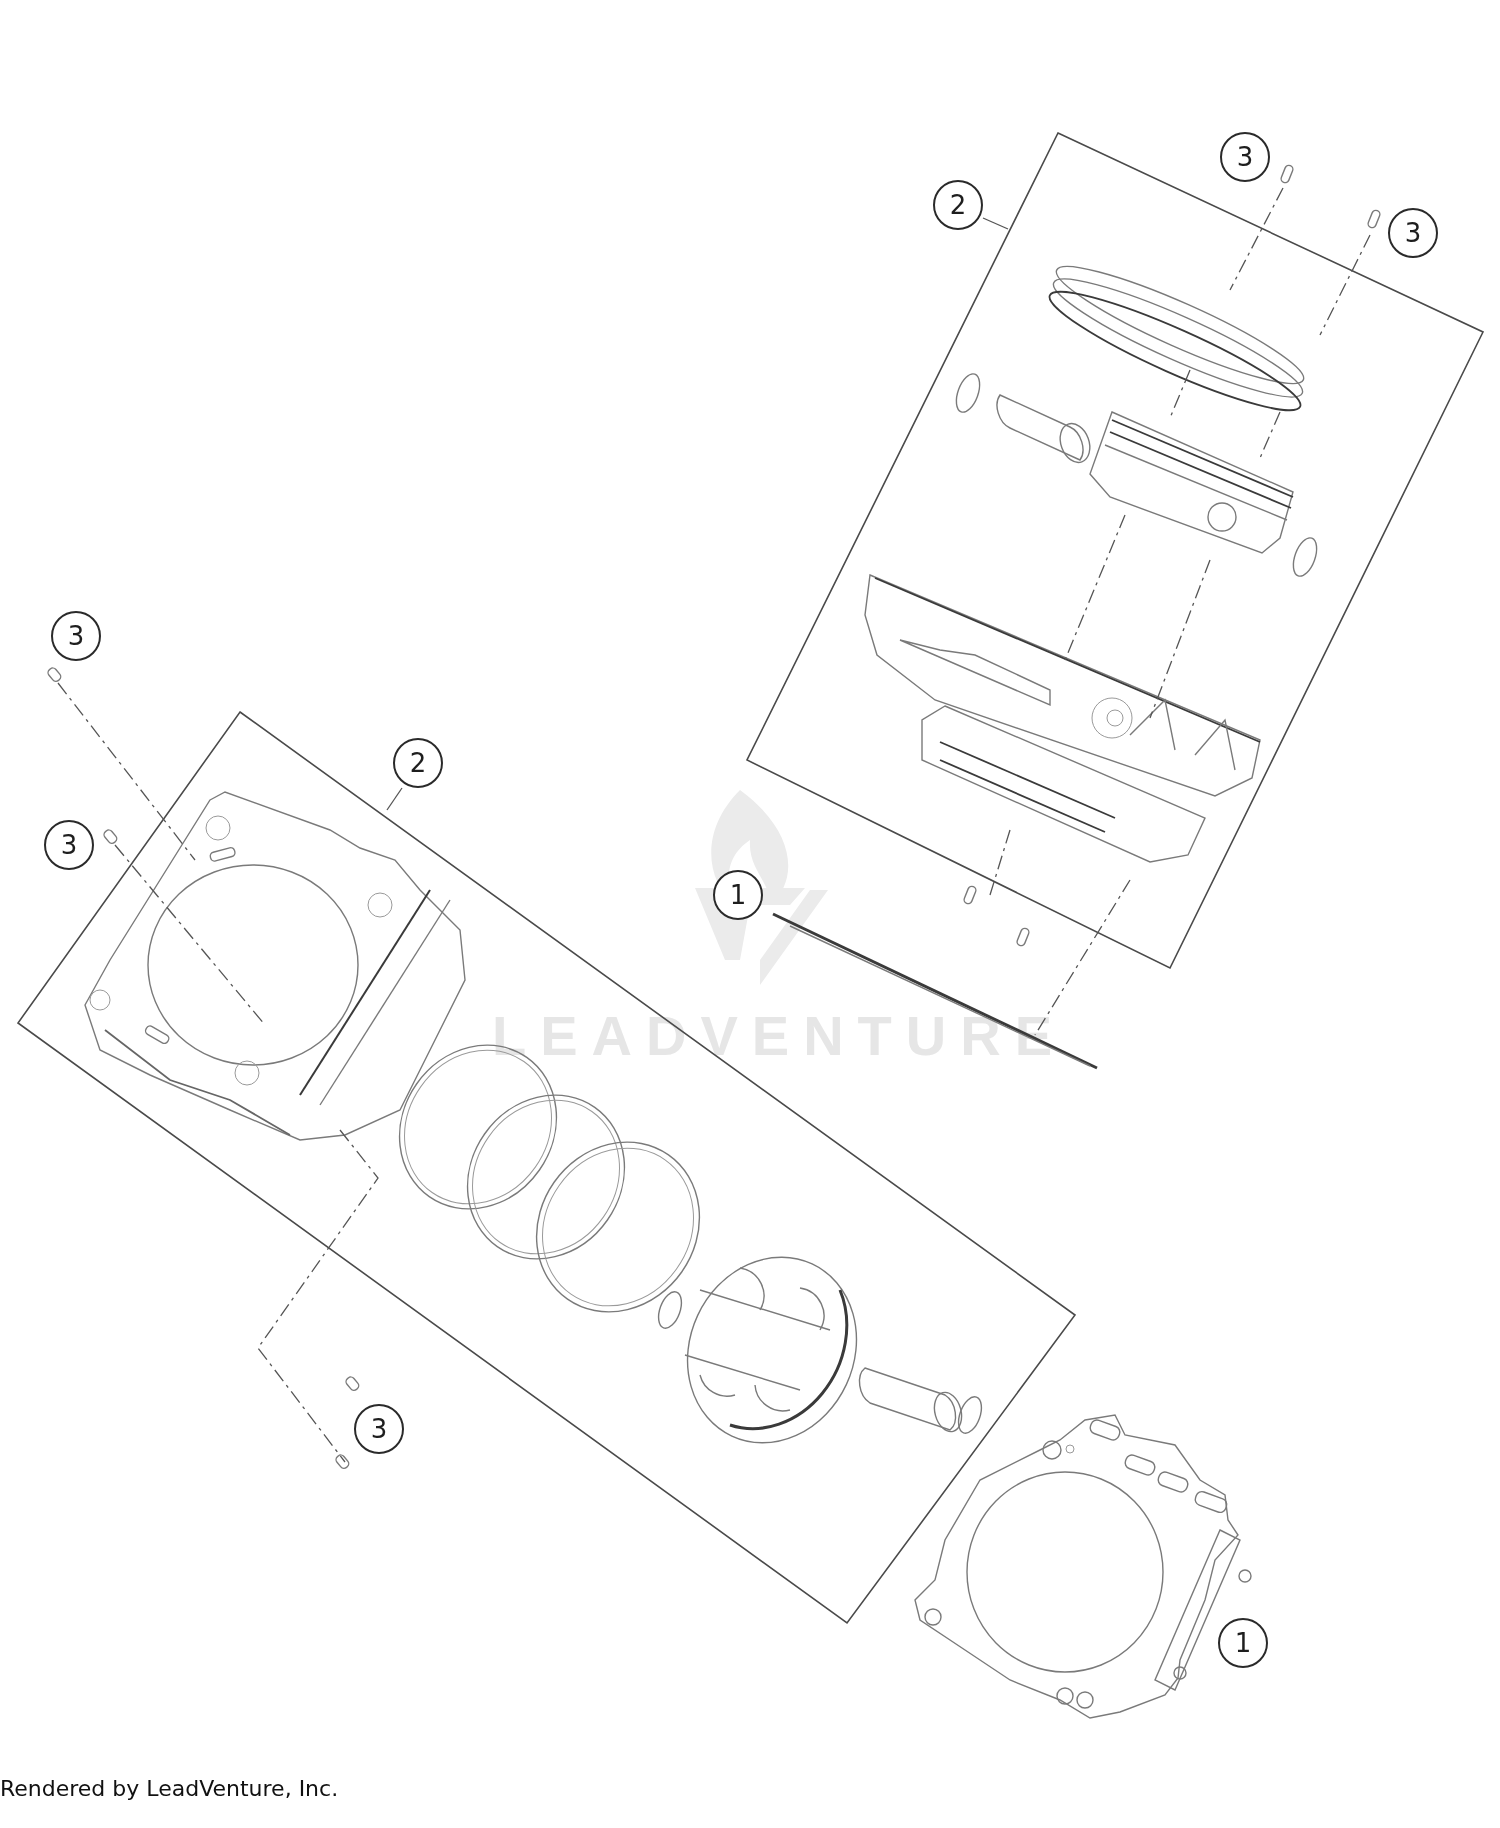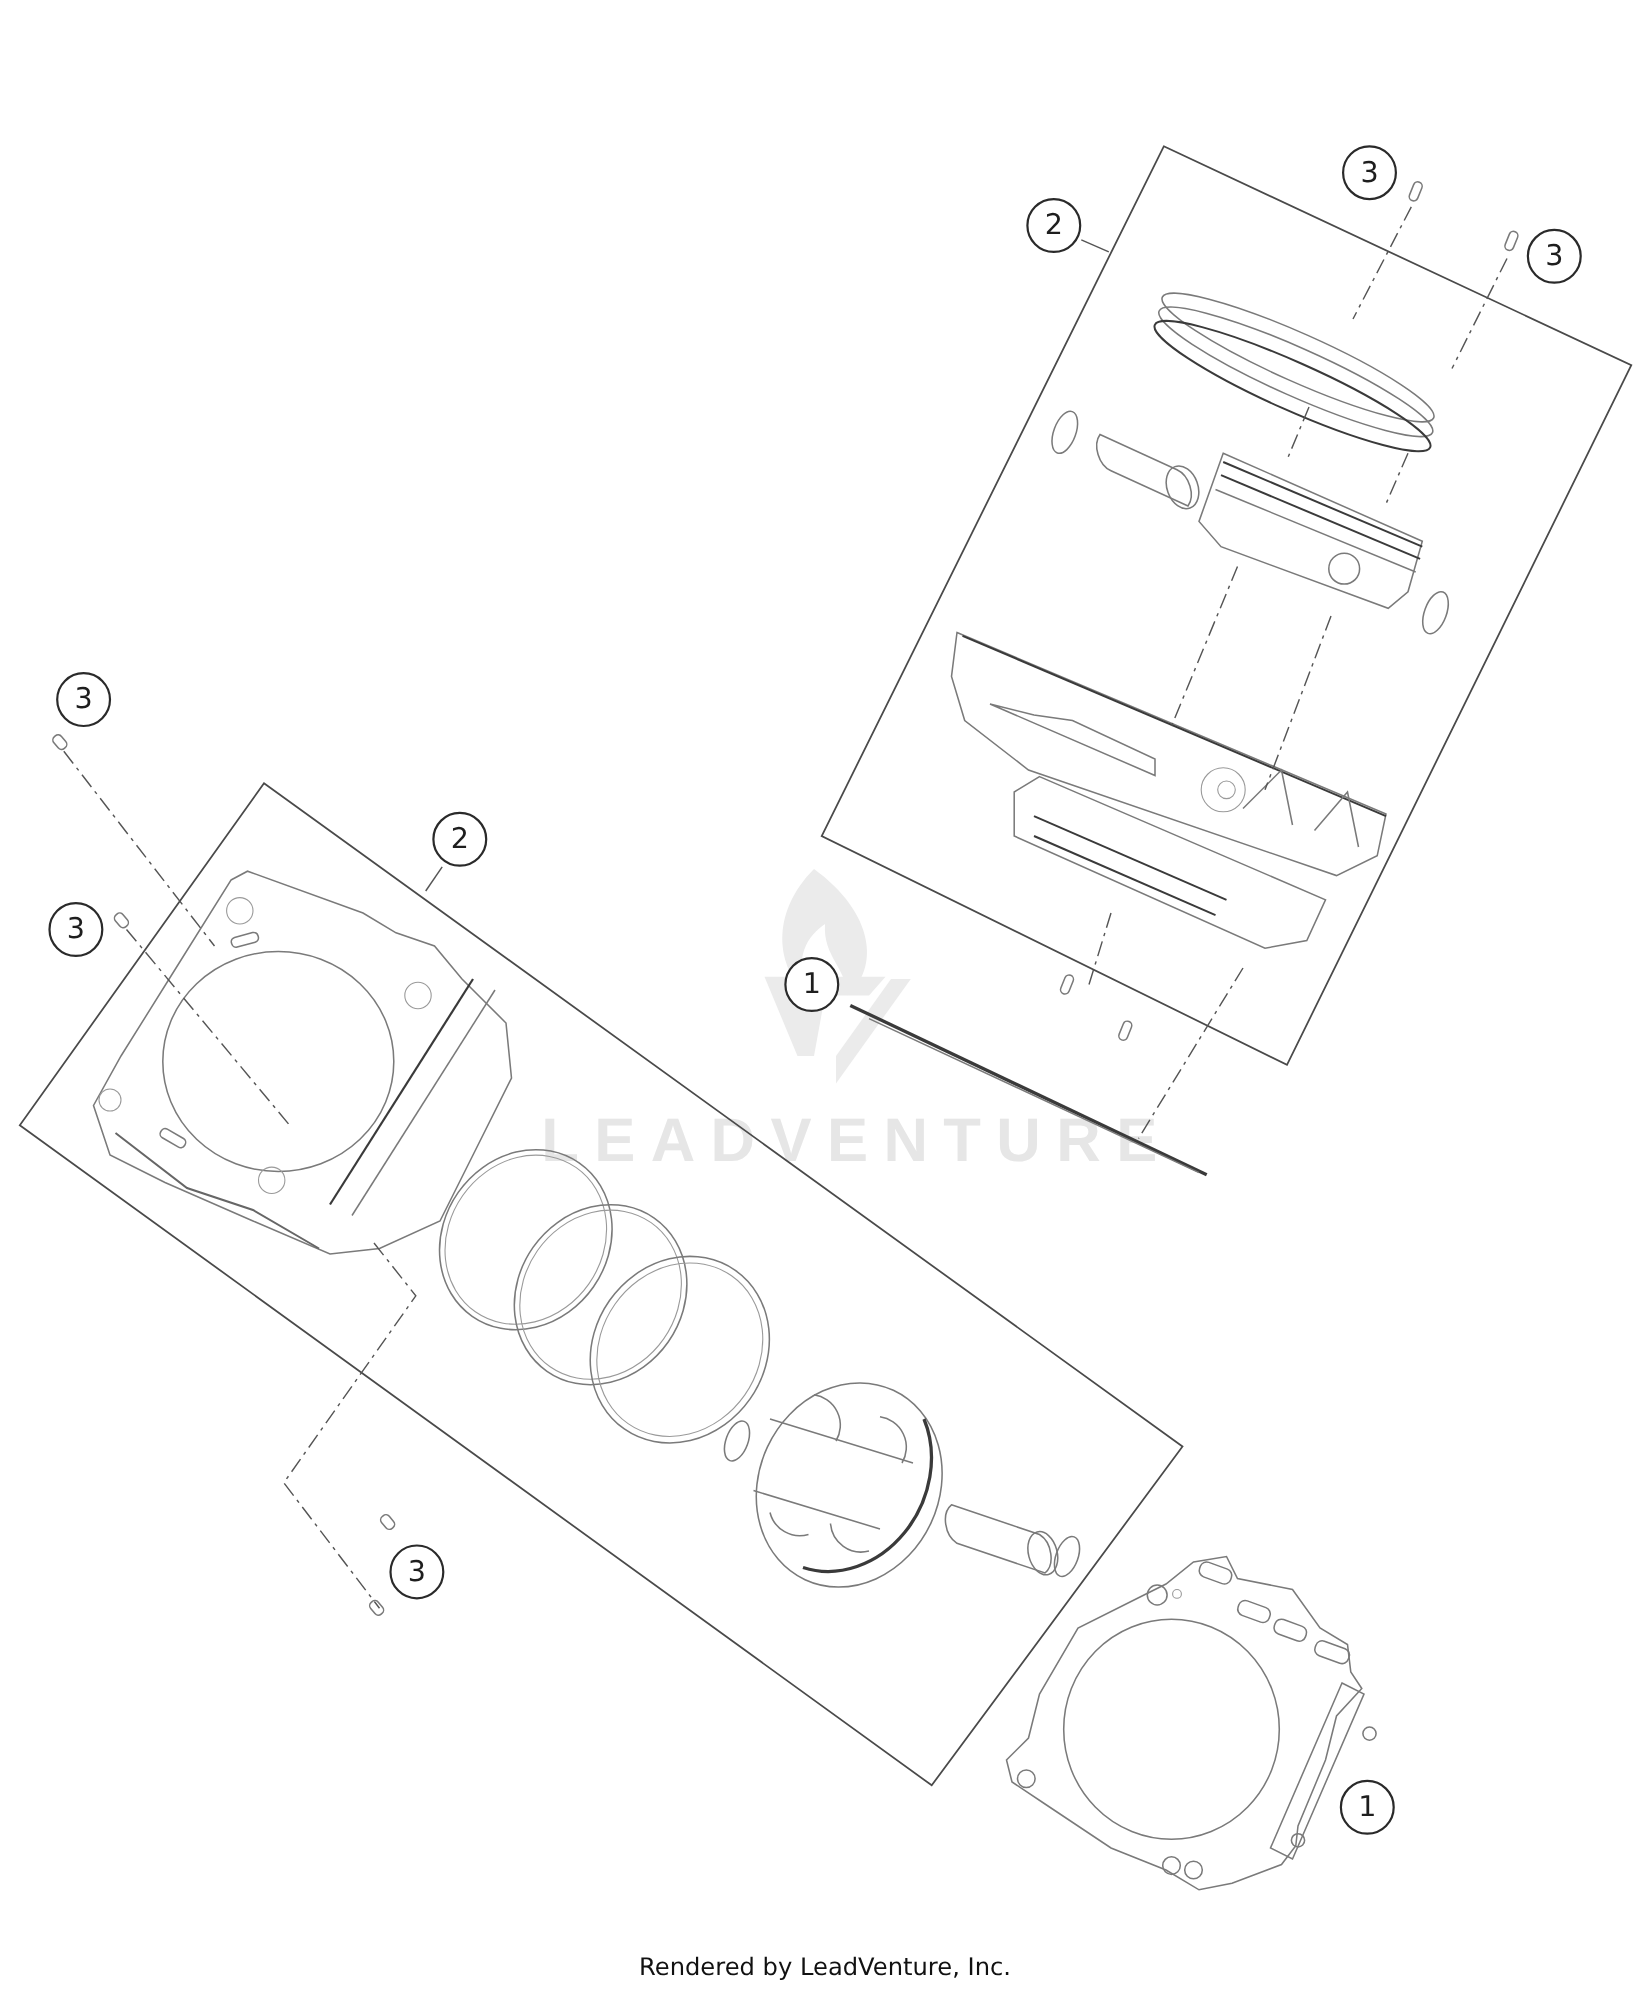--- a/index.html
+++ b/index.html
@@ -9,21 +9,21 @@
   .box { fill:none; stroke:#4a4a4a; stroke-width:1.6; }
   .lead { fill:none; stroke:#555; stroke-width:1.3; }
   .dash { fill:none; stroke:#555; stroke-width:1.3; stroke-dasharray:14 5 3 5; }
   .part { fill:none; stroke:#7a7a7a; stroke-width:1.4; }
   .part-dark { fill:none; stroke:#3a3a3a; stroke-width:1.8; }
   .part-thin { fill:none; stroke:#9a9a9a; stroke-width:1; }
   .callout-circle { fill:#ffffff; stroke:#2a2a2a; stroke-width:2; }
   .callout-text { font-family:"DejaVu Sans", sans-serif; font-size:26px; fill:#1e1e1e; text-anchor:middle; dominant-baseline:central; }
   .wm-text { font-family:"Liberation Sans", sans-serif; font-size:56px; font-weight:bold; fill:#e6e6e6; letter-spacing:14px; }
   .wm-shape { fill:#ebebeb; }
-  .footer { position:absolute; left:0; width:1500px; top:1776px; text-align:center;
+  .footer { position:absolute; left:0; width:1500px; top:1776px; 
             font-family:"DejaVu Sans", sans-serif; font-size:22px; color:#111; }
 </style>
 </head>
 <body>
 
 <svg id="diagram" viewBox="0 0 1500 1828" xmlns="http://www.w3.org/2000/svg">
 
   <g>
     <path class="wm-shape" d="M740 790 C700 830 705 880 735 905 C720 870 735 850 750 840 C748 870 770 880 770 905 C800 880 795 830 740 790 Z"></path>
     <path class="wm-shape" d="M695 888 L805 888 L790 905 L750 905 L740 960 L725 960 Z"></path>

